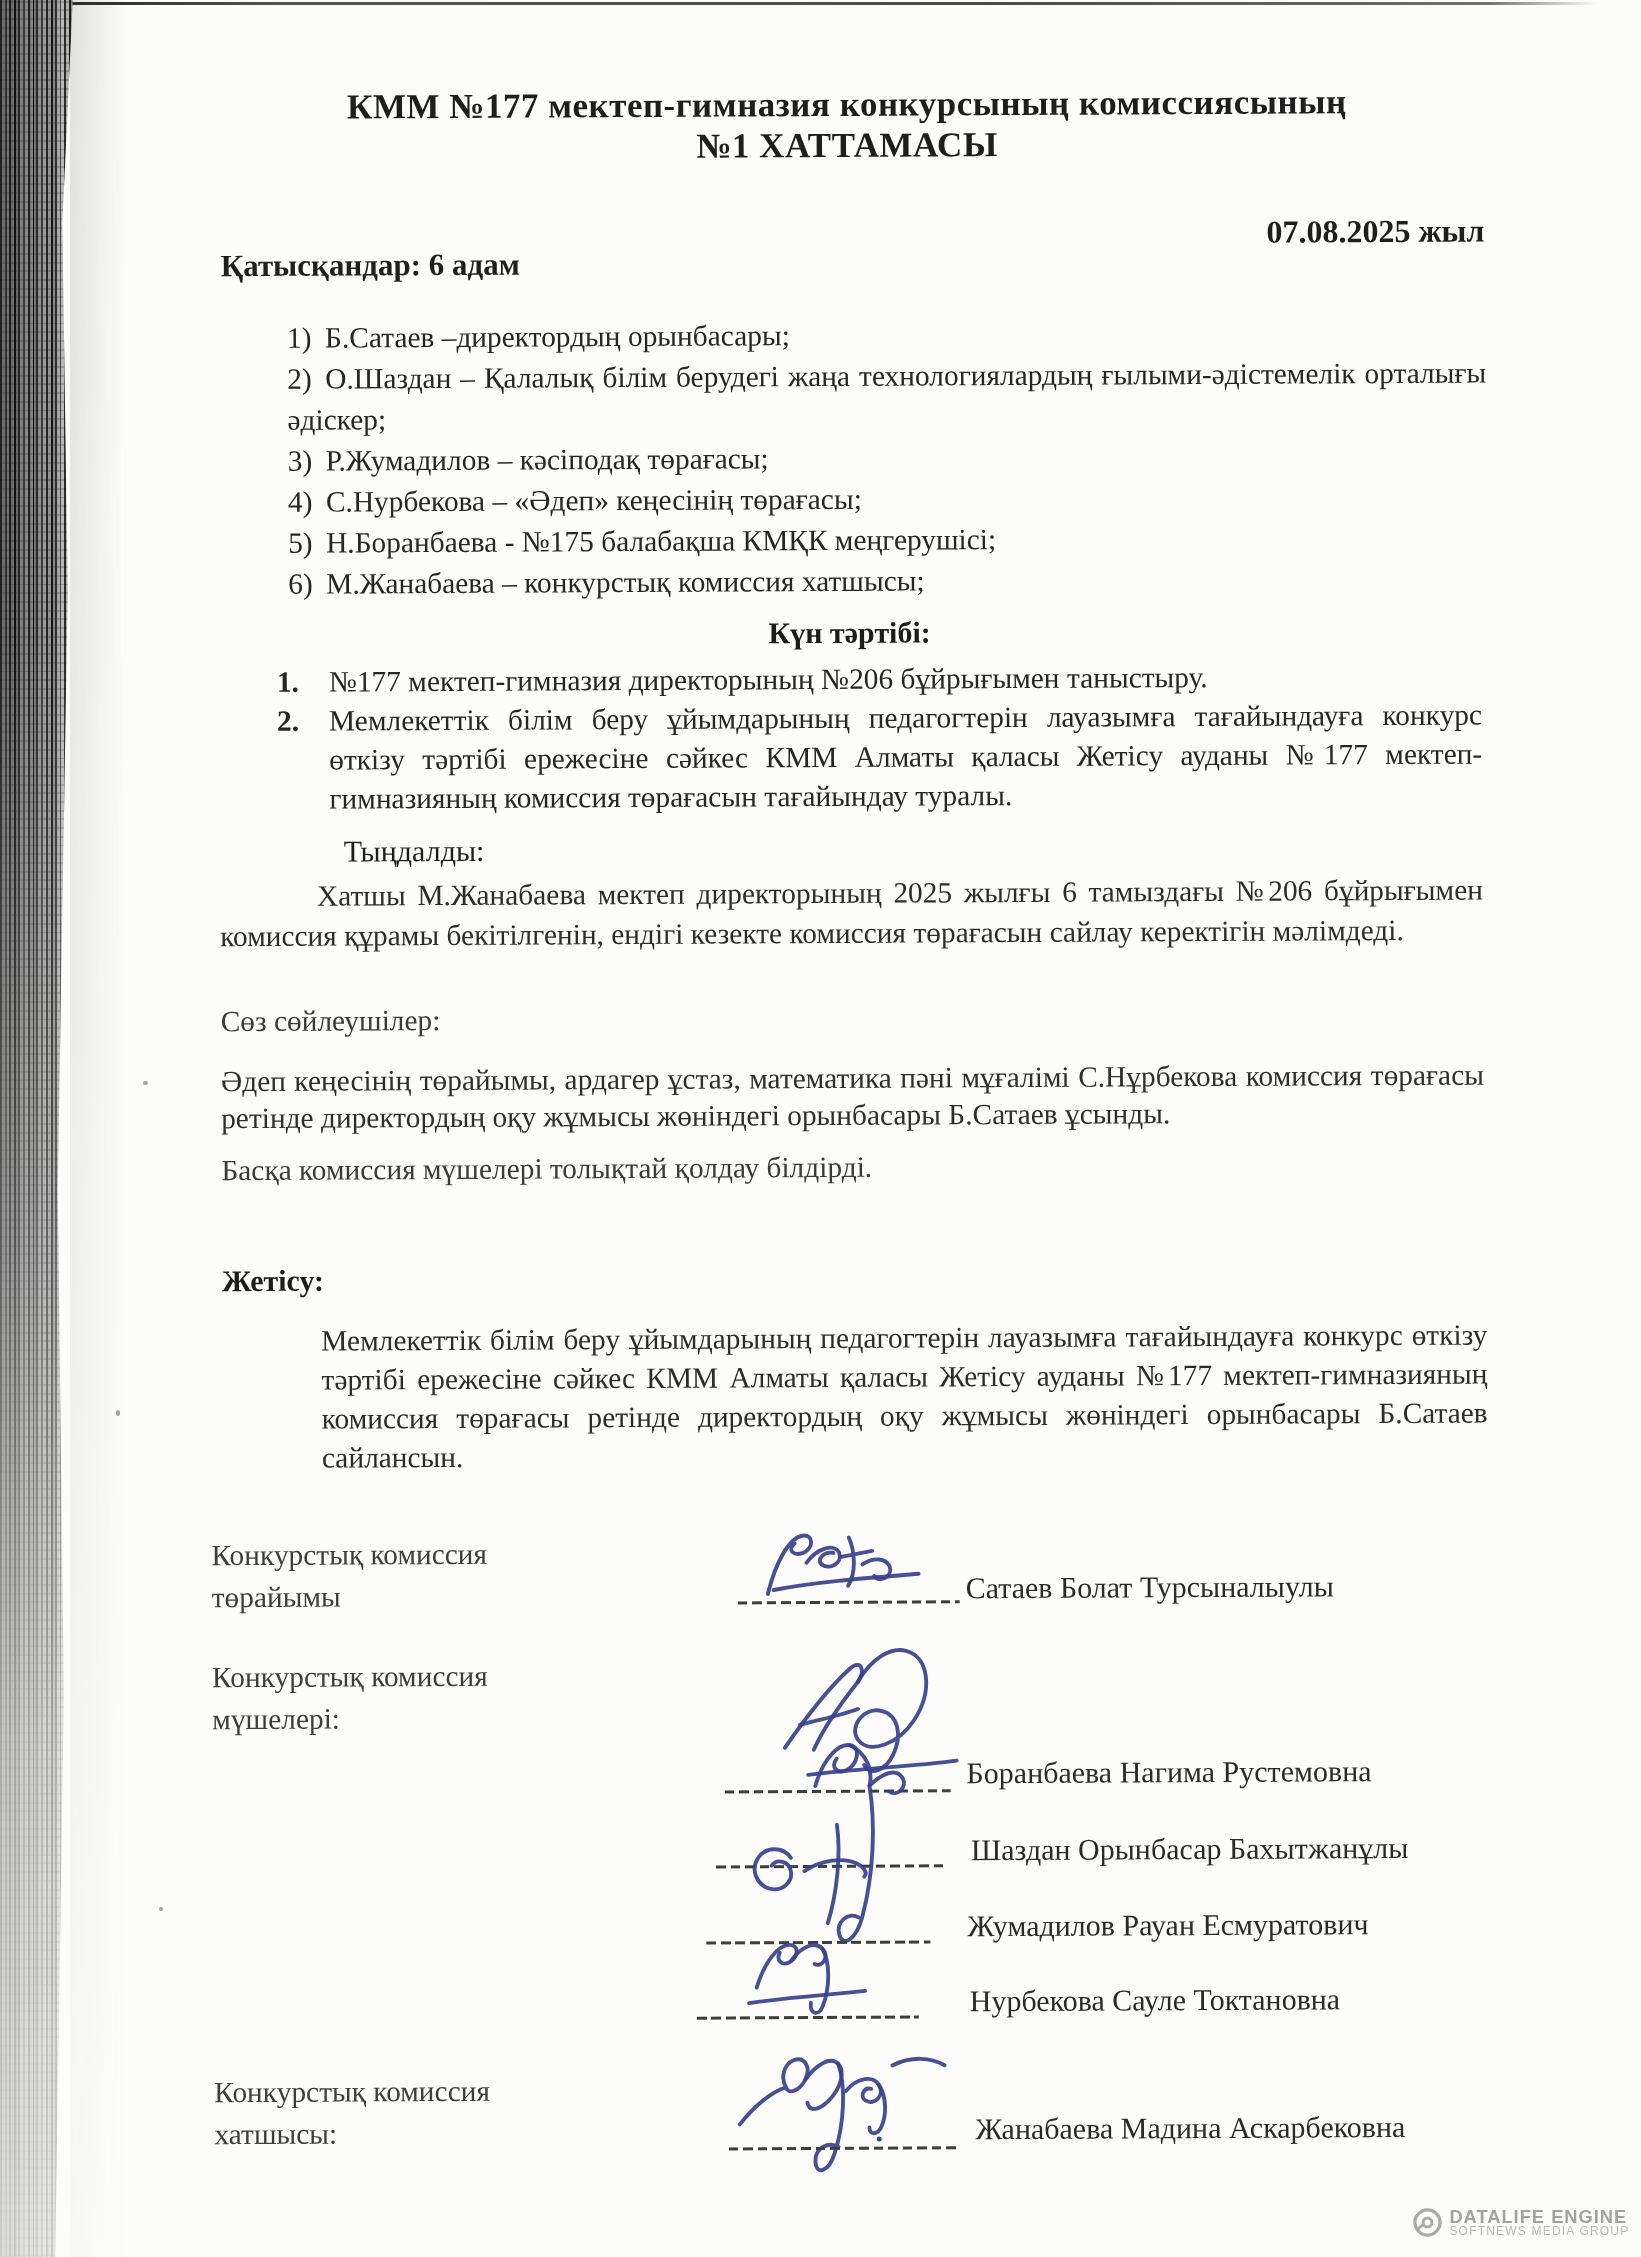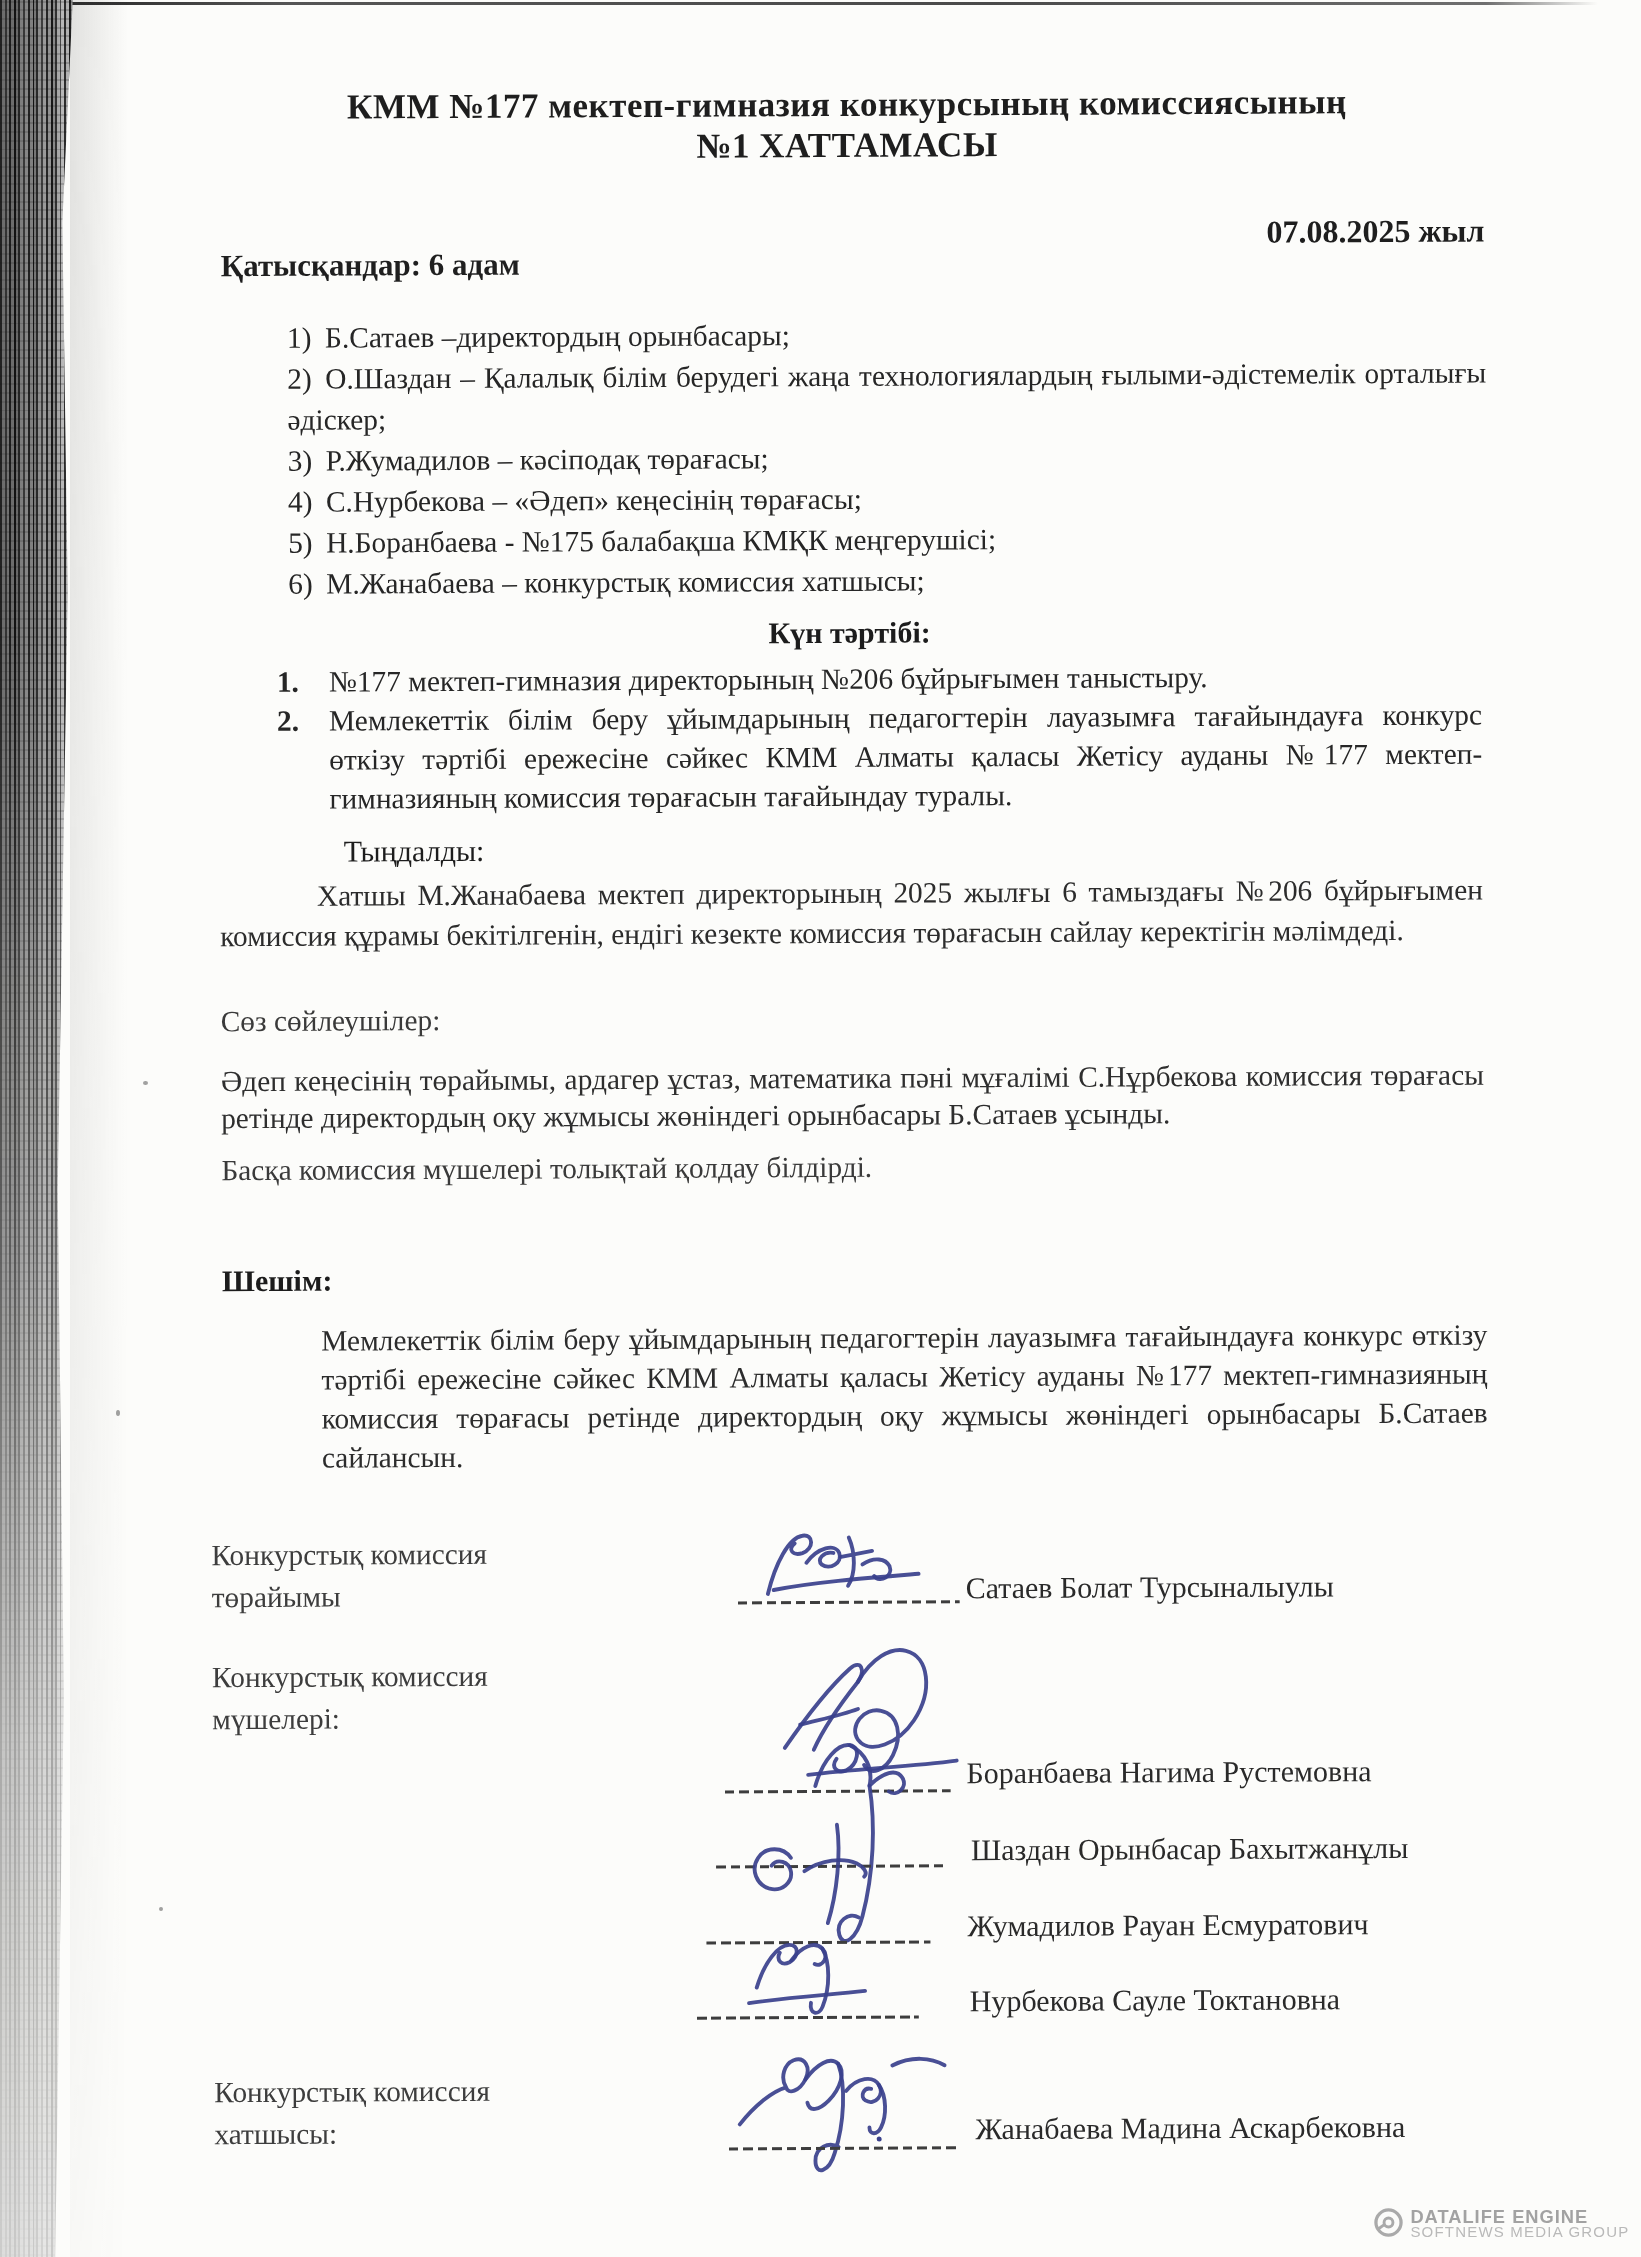--- a/index.html
+++ b/index.html
@@ -57,21 +57,21 @@
   .decision-para{left:319px; top:1319px; width:1166px; font-size:29.4px; line-height:39px; text-align:justify; color:#2c2c2c;}
   .sig-label{width:333px; font-size:29.4px; line-height:42px; color:#3d3d3d;}
   .sig-name{font-size:30px; color:#2a2a2a; white-space:nowrap;}
   .sig-line{height:2.9px;
     background-image:repeating-linear-gradient(90deg,#3d3d3d 0 9.7px, rgba(61,61,61,0) 9.7px 14.5px);}
   .sig-svg{overflow:visible; pointer-events:none;}
   .sig-svg path{fill:none; stroke:#3a408c; stroke-width:4; stroke-linecap:round; stroke-linejoin:round; opacity:.92;}
   .wm{right:11.6px; top:2207px; display:flex; align-items:center; gap:7.7px;}
   .wm-texts{display:flex; flex-direction:column;}
   .wm-title{font-family:"Liberation Sans","DejaVu Sans",sans-serif; font-weight:bold; font-size:18.3px; letter-spacing:1px; color:#a2a2a2; line-height:19.3px;}
-  .wm-sub{font-family:"Liberation Sans","DejaVu Sans",sans-serif; font-size:15px; letter-spacing:1.2px; color:#b9b9b9; line-height:11.6px;}
+  .wm-sub{font-family:"Liberation Sans","DejaVu Sans",sans-serif; font-size:12px; letter-spacing:1.2px; color:#b9b9b9; line-height:11.6px;}
   .speck{position:absolute; background:rgba(70,70,70,.5); border-radius:50%;}
 </style>
 </head>
 <body>
 
 <div class="page">
 
   <div class="top-edge"></div>
   <div class="binding"></div>
   <div class="binding-shadow"></div>
@@ -110,21 +110,21 @@
       </div>
     </div>
 
     <div class="abs heard-head">Тыңдалды:</div>
     <div class="abs heard-para">Хатшы М.Жанабаева мектеп директорының 2025 жылғы 6 тамыздағы №206 бұйрығымен комиссия құрамы бекітілгенін, ендігі кезекте комиссия төрағасын сайлау керектігін мәлімдеді.</div>
 
     <div class="abs speakers-head">Сөз сөйлеушілер:</div>
     <div class="abs speakers-para">Әдеп кеңесінің төрайымы, ардагер ұстаз, математика пәні мұғалімі С.Нұрбекова комиссия төрағасы ретінде директордың оқу жұмысы жөніндегі орынбасары Б.Сатаев ұсынды.</div>
     <div class="abs support">Басқа комиссия мүшелері толықтай қолдау білдірді.</div>
 
-    <div class="abs decision-head">Шешім:</div>
+    <div class="abs decision-head">Жетісу:</div>
     <div class="abs decision-para">Мемлекеттік білім беру ұйымдарының педагогтерін лауазымға тағайындауға конкурс өткізу тәртібі ережесіне сәйкес КММ Алматы қаласы Жетісу ауданы №177 мектеп-гимназияның комиссия төрағасы ретінде директордың оқу жұмысы жөніндегі орынбасары Б.Сатаев сайлансын.</div>
 
     <div class="abs sig-label" style="left:208px;top:1531px;">Конкурстық комиссия төрайымы</div>
     <svg class="abs sig-svg" style="left:743px;top:1524px;" width="203" height="89" viewBox="0 0 210 92">
       <path d="M22,72 C30,40 44,14 58,12 C70,10 70,26 58,30 C48,33 42,26 50,20"></path>
       <path d="M62,40 C74,24 92,20 96,30 C100,40 86,48 78,42 C72,37 80,28 90,30"></path>
       <path d="M106,14 C113,30 113,52 105,64 M98,34 L130,28"></path>
       <path d="M120,42 C132,34 144,36 148,44 C152,54 138,62 132,54"></path>
       <path d="M28,68 C70,60 126,56 178,52"></path>
     </svg>

